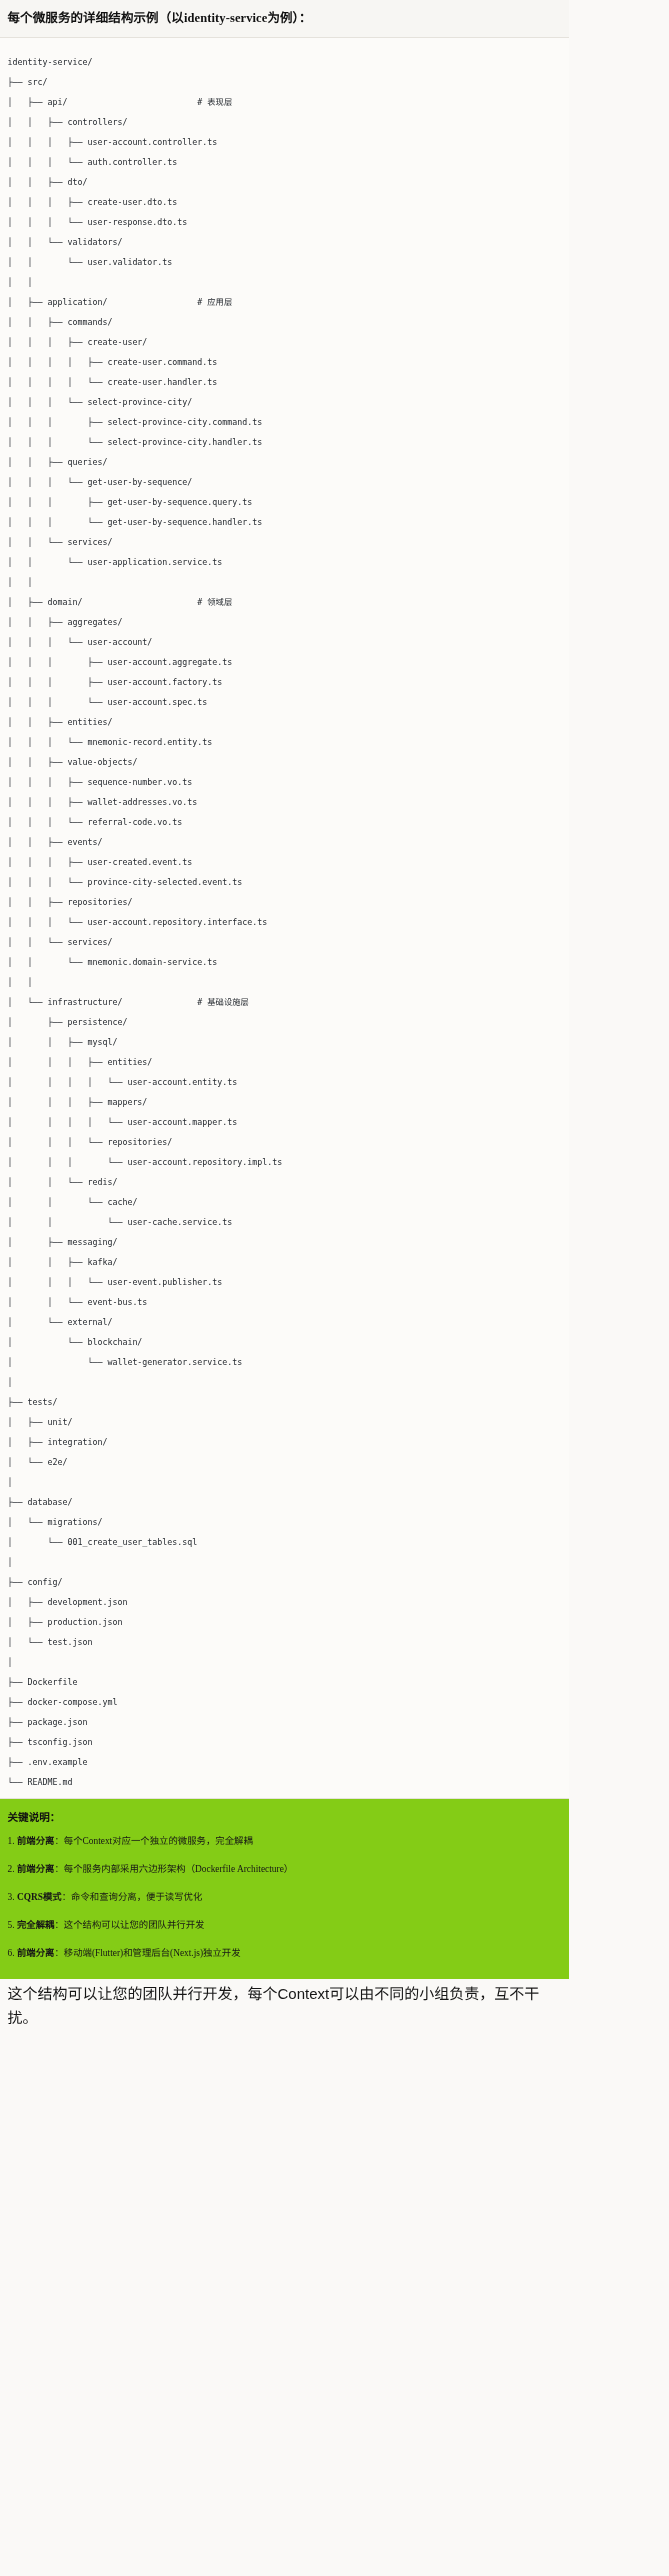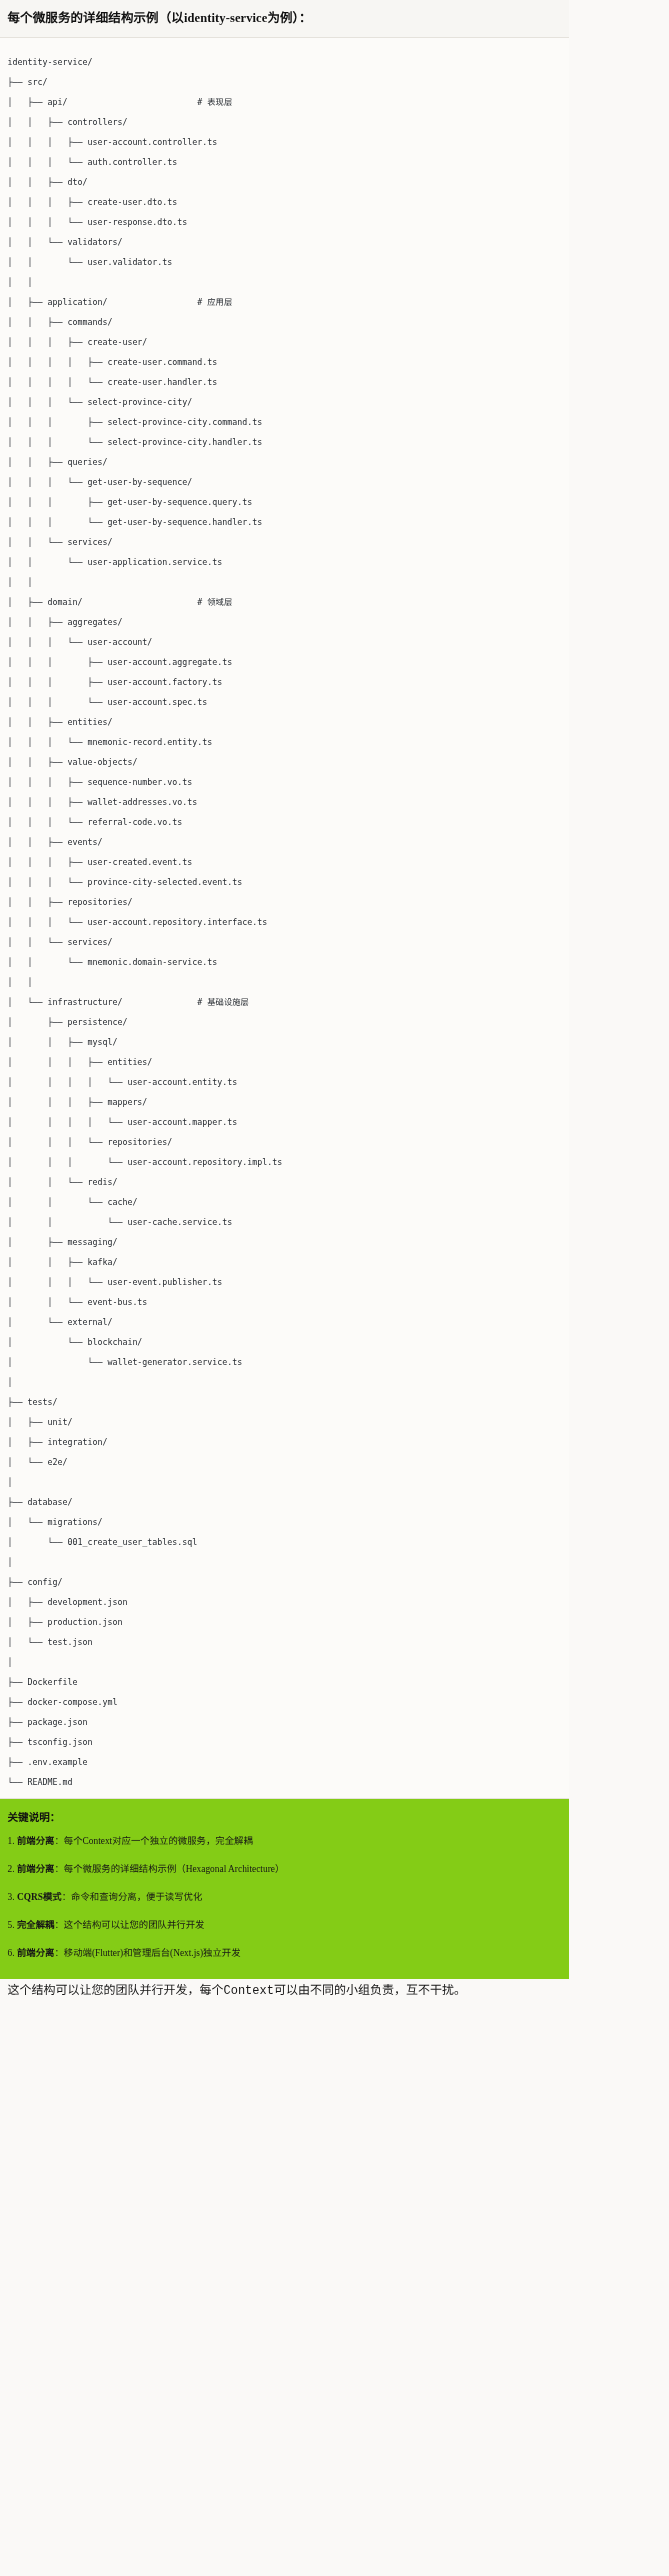--- a/index.html
+++ b/index.html
@@ -77,22 +77,22 @@
     line-height: 1.5;
     color: #161616;
     margin: 0 0 13.8px 0;
   }
   .note-num { font-weight: normal; }
   .note-term { font-weight: bold; }
   .note-sep { font-weight: normal; }
   .note-text { font-weight: normal; }
 
   .notes-footer {
-    font-family: Liberation Mono, monospace;
-    font-size: 12px;
+    font-family: Liberation Sans, sans-serif;
+    font-size: 15px;
     line-height: 1.55;
     color: #161616;
     padding: 3.8px 7.5px 11.3px 7.5px;
     background: #faf9f7;
   }
 </style>
 </head>
 <body>
 
 <div class="page">
@@ -188,21 +188,21 @@
 ├── package.json
 ├── tsconfig.json
 ├── .env.example
 └── README.md</pre>
   </div>
 
   <div class="notes">
     <div class="notes-title">关键说明：</div>
     <ol class="notes-list" id="notes-list">
         <li><span class="note-num">1.</span> <span class="note-term">前端分离</span><span class="note-sep">：</span><span class="note-text">每个Context对应一个独立的微服务，完全解耦</span></li>
-        <li><span class="note-num">2.</span> <span class="note-term">前端分离</span><span class="note-sep">：</span><span class="note-text">每个微服务的详细结构示例（Hexagonal Architecture）</span></li>
+        <li><span class="note-num">2.</span> <span class="note-term">前端分离</span><span class="note-sep">：</span><span class="note-text">每个服务内部采用六边形架构（Dockerfile Architecture）</span></li>
         <li><span class="note-num">3.</span> <span class="note-term">CQRS模式</span><span class="note-sep">：</span><span class="note-text">命令和查询分离，便于读写优化</span></li>
         <li><span class="note-num">5.</span> <span class="note-term">完全解耦</span><span class="note-sep">：</span><span class="note-text">这个结构可以让您的团队并行开发</span></li>
         <li><span class="note-num">6.</span> <span class="note-term">前端分离</span><span class="note-sep">：</span><span class="note-text">移动端(Flutter)和管理后台(Next.js)独立开发</span></li>
       </ol>
   </div>
 
   <div class="notes-footer">这个结构可以让您的团队并行开发，每个Context可以由不同的小组负责，互不干扰。</div>
 
 </div>
 

